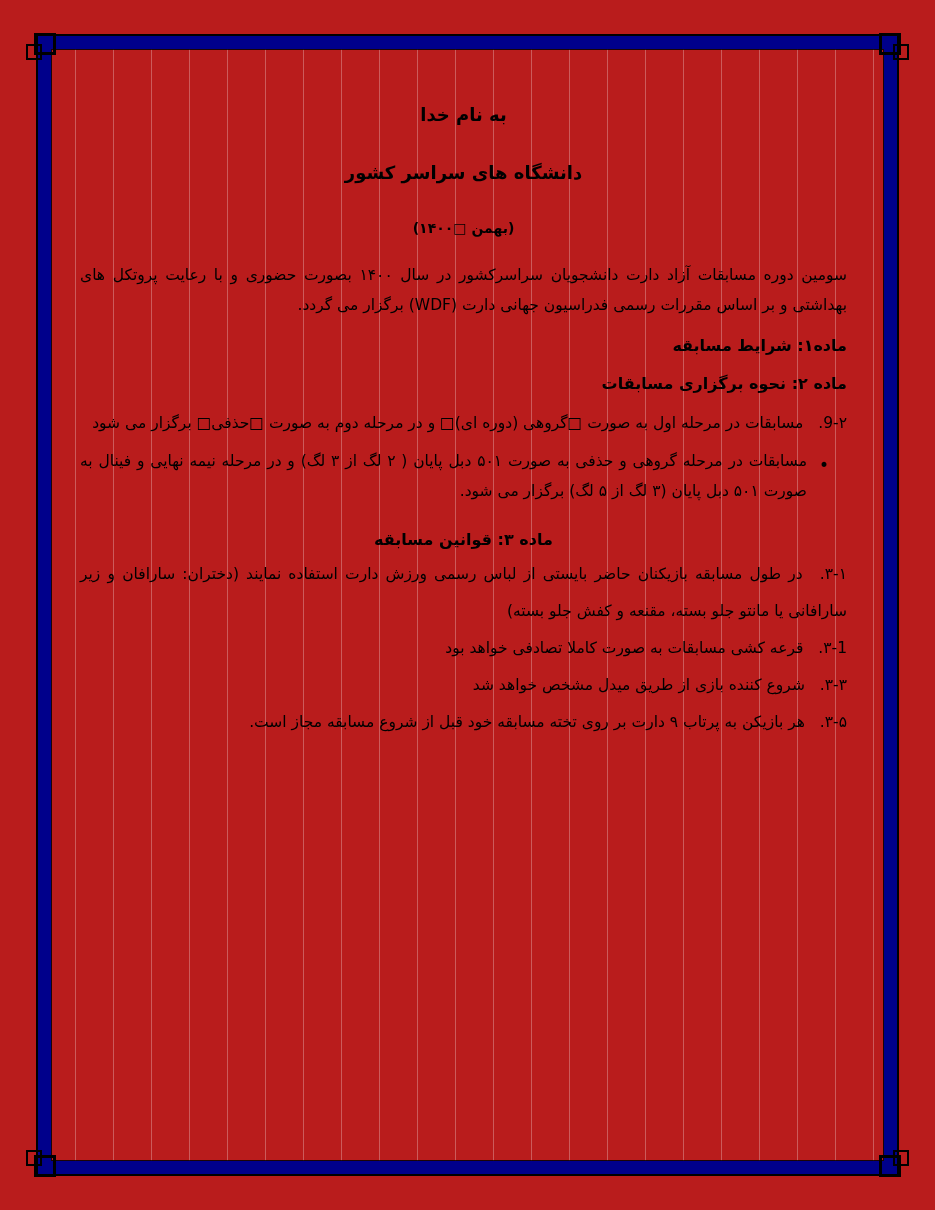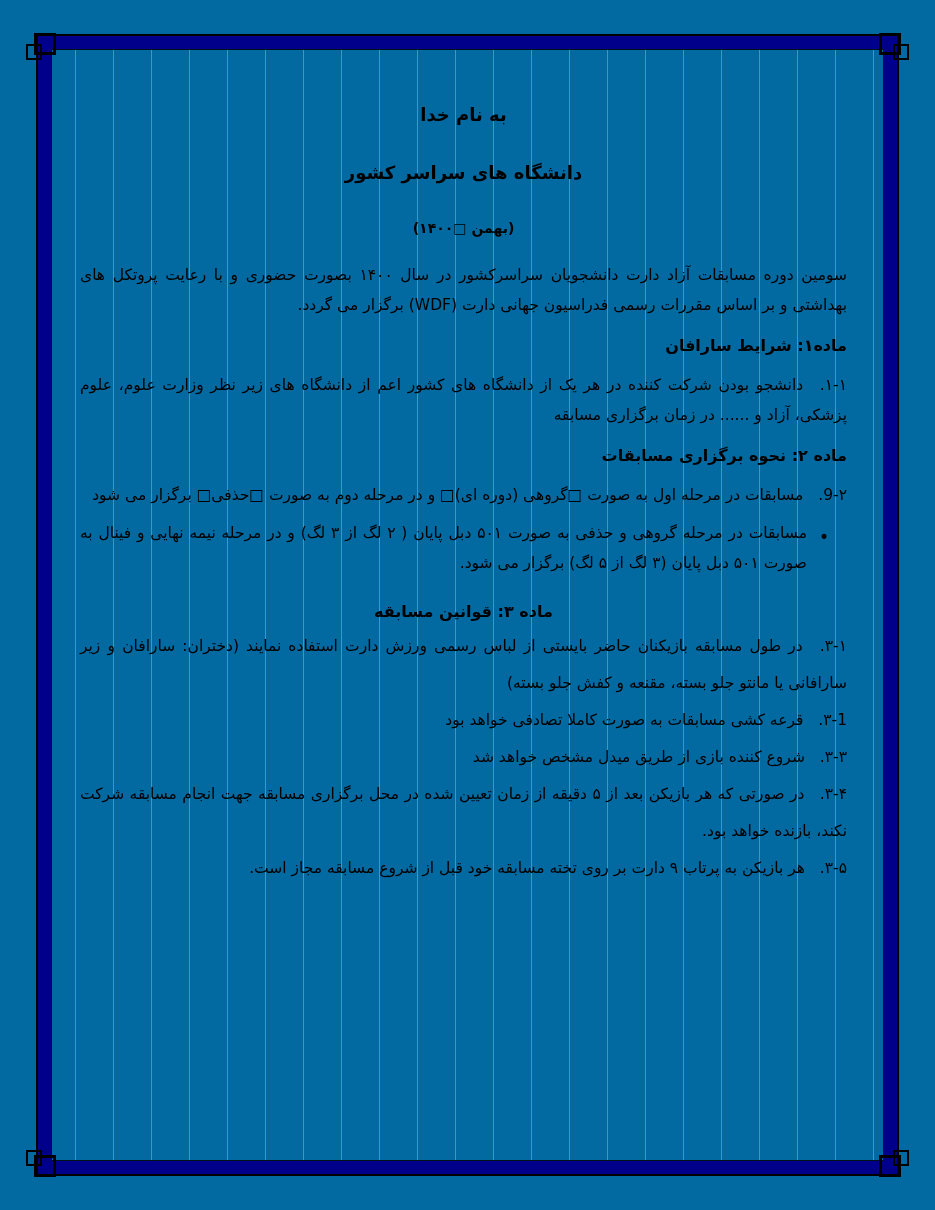--- a/index.html
+++ b/index.html
@@ -1,21 +1,21 @@
 <!DOCTYPE html>
 <html lang="fa" style="--navy: #00008B;"><head>
 <meta charset="utf-8">
 <style>
   html,body { margin:0; padding:0; }
   body {
     width:935px; height:1210px; background:#ffffff;
     font-family:"DejaVu Sans", sans-serif; color:#000;
     position:relative; overflow:hidden;
   }
-  .canvas { position:absolute; inset:0; background:#0369a1; }
+  .canvas { position:absolute; inset:0; background:#b91c1c; }
 
   
   .frame {
     position:absolute; left:36px; right:36px; top:34px; bottom:34px;
     border:2px solid #000;
   }
   .frame .navy {
     position:absolute; inset:0;
     border:13px solid var(--navy, #00008B);
     background:
@@ -74,25 +74,21 @@
 
   <div class="content">
 
     <h1 class="first">به نام خدا</h1>
     <h1>دانشگاه های سراسر کشور</h1>
 
     <div class="dateline">(بهمن □۱۴۰۰)</div>
 
     <p class="body intro">سومین دوره مسابقات آزاد دارت دانشجویان سراسرکشور  در سال ۱۴۰۰ بصورت حضوری و با رعایت پروتکل های بهداشتی  و بر اساس مقررات رسمی فدراسیون جهانی دارت (WDF) برگزار می گردد.</p>
 
-    <h2>ماده۱: شرایط سارافان</h2>
-    <p class="body last-center">
-      <span class="num">۱-۱.</span>
-      <span>دانشجو بودن شرکت کننده در هر یک از دانشگاه های کشور اعم از دانشگاه های زیر نظر وزارت علوم، علوم پزشکی، آزاد و ...... در زمان برگزاری مسابقه</span>
-    </p>
+    <h2>ماده۱: شرایط مسابقه</h2>
 
     <h2>ماده ۲: نحوه برگزاری مسابقات</h2>
     <p class="body last-center">
       <span class="num">9-۲.</span>
       <span>مسابقات در مرحله اول به صورت □گروهی (دوره ای)□ و در مرحله دوم به صورت □حذفی□ برگزار می شود</span>
     </p>
 
     <div class="bullet-row">
       <span class="bullet-marker">•</span>
       <p class="body">مسابقات در مرحله  گروهی و حذفی به صورت  ۵۰۱ دبل پایان ( ۲ لگ از ۳ لگ) و در مرحله نیمه نهایی و فینال به صورت ۵۰۱ دبل پایان (۳ لگ از ۵ لگ) برگزار می شود.</p>
@@ -105,24 +101,20 @@
         <span>در طول مسابقه بازیکنان حاضر بایستی از لباس رسمی ورزش دارت استفاده نمایند (دختران: سارافان و زیر سارافانی یا مانتو جلو بسته، مقنعه و کفش جلو بسته)</span>
       </p>
       <p class="body">
         <span class="num">۳-1.</span>
         <span>قرعه کشی مسابقات به صورت کاملا تصادفی خواهد بود</span>
       </p>
       <p class="body">
         <span class="num">۳-۳.</span>
         <span>شروع کننده بازی از طریق میدل مشخص خواهد شد</span>
       </p>
-      <p class="body last-left">
-        <span class="num">۳-۴.</span>
-        <span>در صورتی که هر بازیکن بعد از  ۵ دقیقه از زمان تعیین شده در محل برگزاری مسابقه جهت انجام مسابقه شرکت نکند، بازنده خواهد بود.</span>
-      </p>
       <p class="body">
         <span class="num">۳-۵.</span>
         <span>هر بازیکن به پرتاب ۹ دارت بر روی تخته مسابقه خود قبل از شروع مسابقه مجاز است.</span>
       </p>
     </div>
 
   </div>
 </div>
 
 </body></html>

